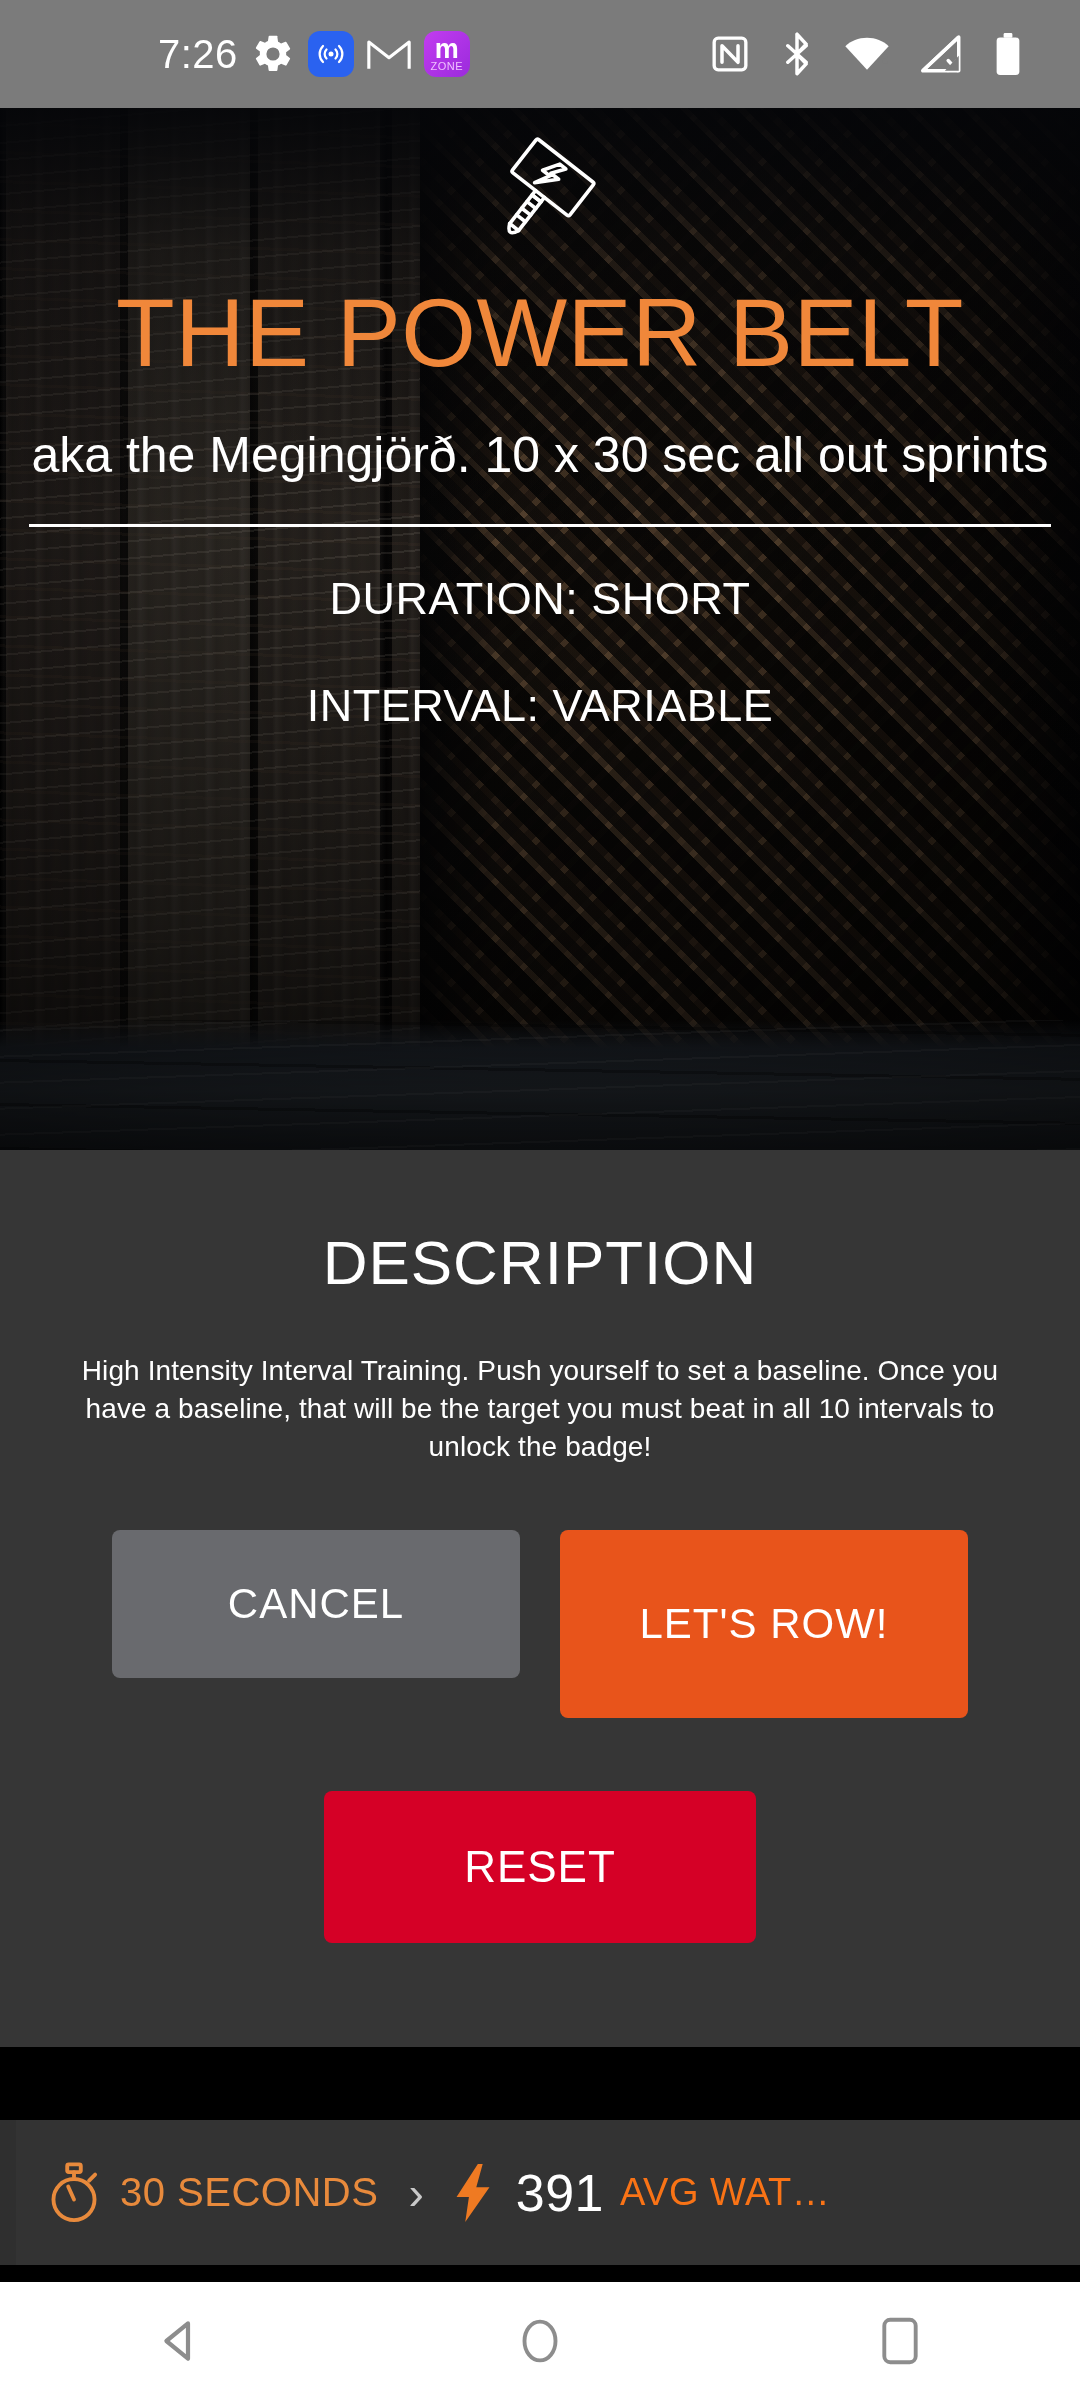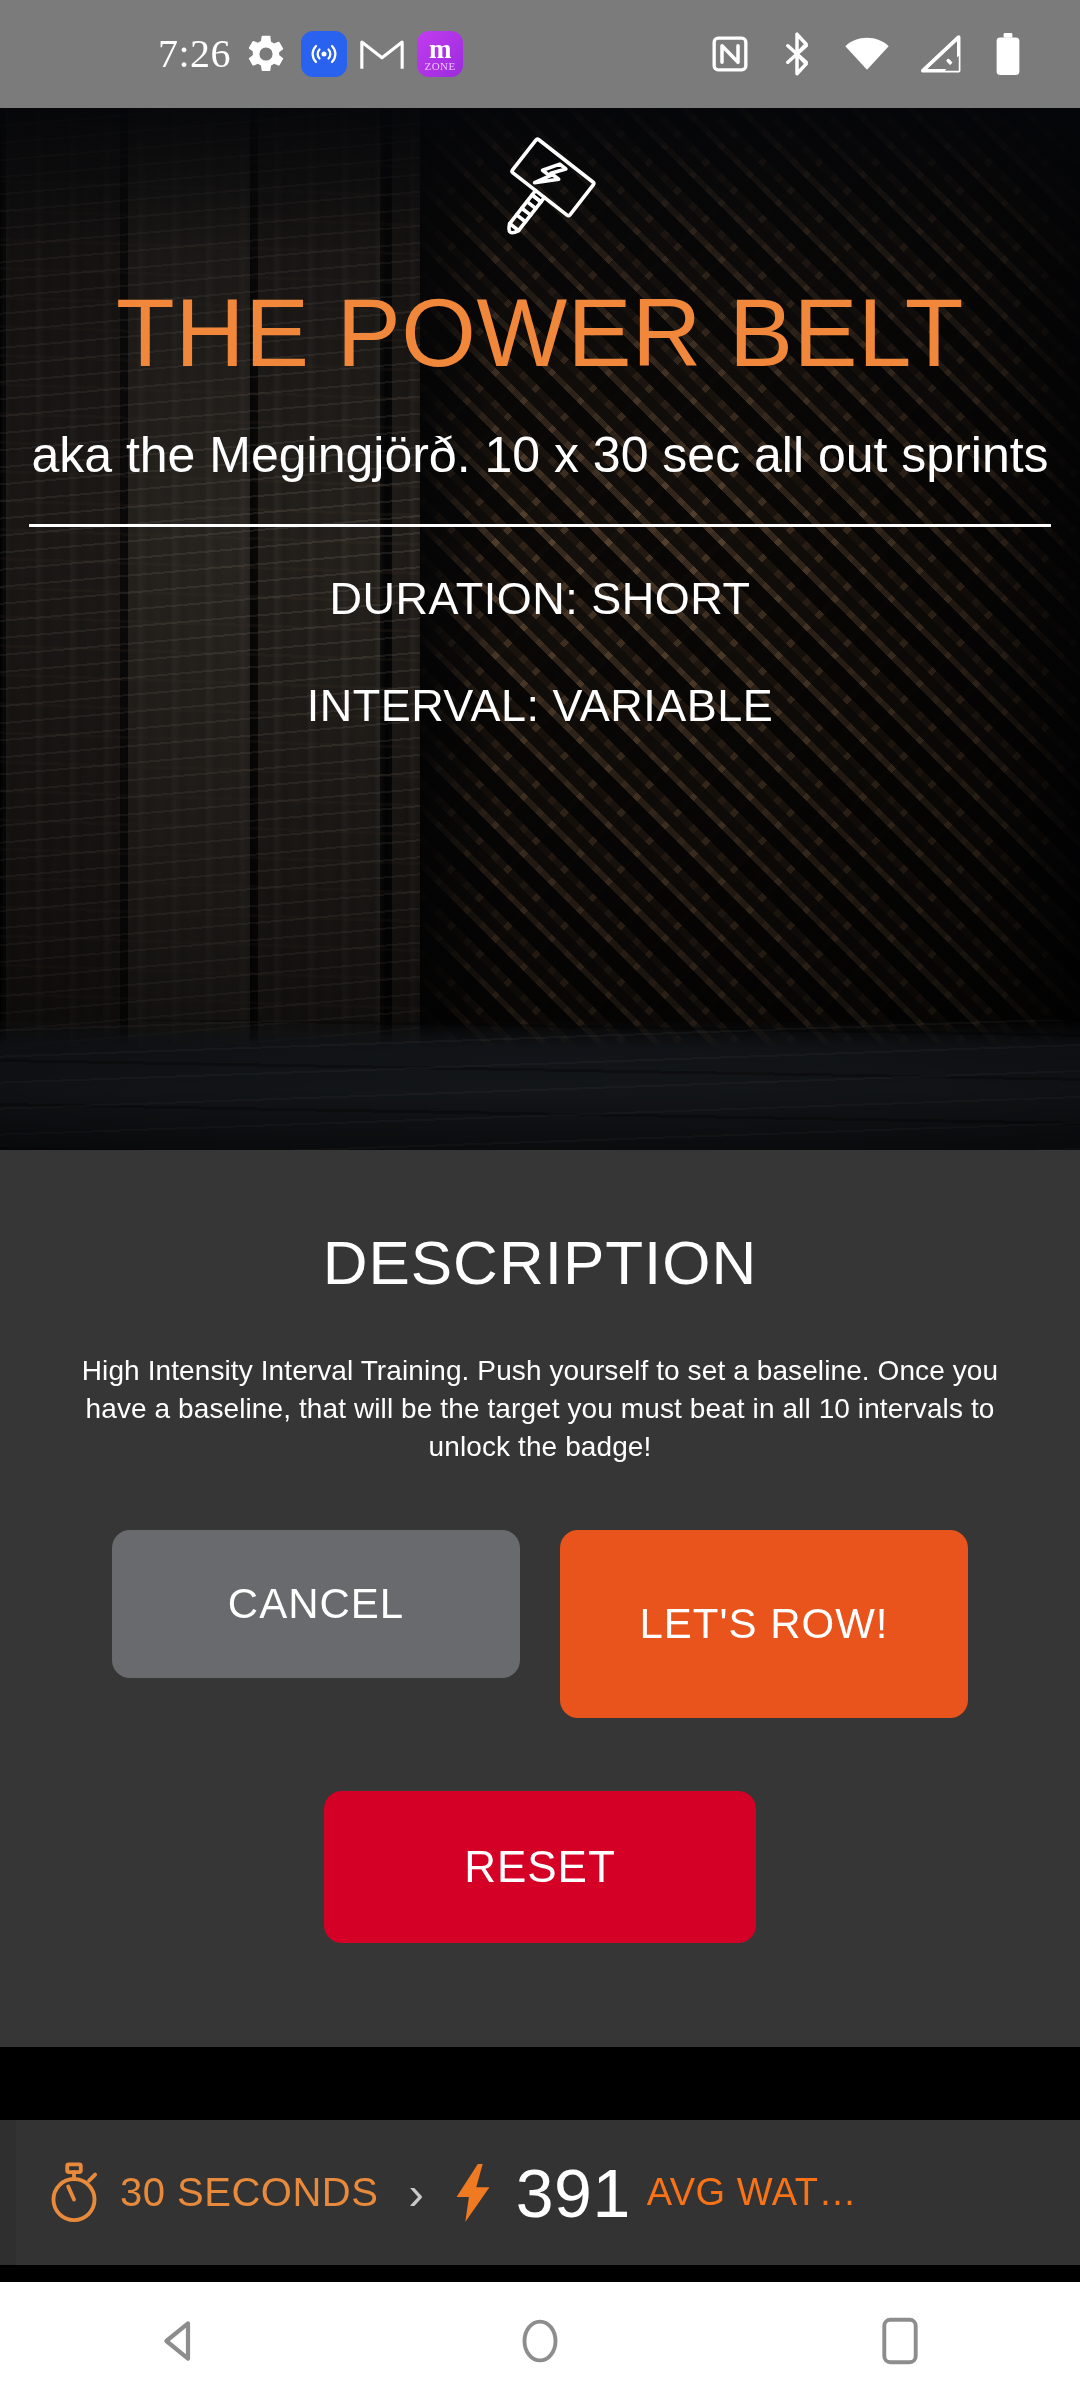--- a/index.html
+++ b/index.html
@@ -10,21 +10,21 @@
     overflow:hidden;
   }
   .phone { position:relative; width:1080px; height:2400px; background:#2f2f2f; overflow:hidden; }
 
   
   .statusbar{
     position:absolute; top:0; left:0; width:1080px; height:108px;
     background:#7b7b7b; display:flex; align-items:center;
     padding:0 36px; z-index:40;
   }
-  .sb-left{ display:flex; align-items:center; gap:13px; flex:1; padding-left:122px;font-family:Liberation Serif, serif;}
+  .sb-left{ display:flex; align-items:center; gap:13px; flex:1; padding-left:122px;}
   .sb-right{ display:flex; align-items:center; gap:30px; padding-right:22px;}
   .sb-time{ color:#fff; font-size:40px; letter-spacing:0.5px; line-height:1; }
   .sb-ic{ display:flex; align-items:center; justify-content:center; }
 
   .ic-cast{ width:46px;height:46px;border-radius:12px;background:#2a62f0;display:flex;align-items:center;justify-content:center;}
   .ic-mzone{
     width:46px;height:46px;border-radius:12px;
     background:linear-gradient(135deg,#c23cf0 0%,#9b2bdc 100%);
     display:flex;flex-direction:column;align-items:center;justify-content:center;line-height:1;
   }
@@ -131,38 +131,38 @@
     padding-top:82px; line-height:1;
   }
   .desc-body{
     color:#ffffff; font-size:28px; line-height:1.36; font-weight:400;
     padding:58px 52px 0; letter-spacing:0.1px;
   }
   .btn-row{ display:flex; justify-content:center; gap:40px; margin-top:64px; }
   .btn{
     border:none; outline:none; cursor:pointer;
     font-family:"Liberation Sans", sans-serif; font-size:42px;
-    color:#ffffff; letter-spacing:1px; border-radius:18px;
+    color:#ffffff; letter-spacing:1px; border-radius:8px;
   }
   .btn-cancel{ width:408px; height:148px; background:#696a6e; }
   .btn-go{ width:408px; height:188px; background:#e8541b; }
   .btn-reset{ width:432px; height:152px; background:#d50026; margin:73px auto 0; display:block; font-size:44px;}
 
   
   .spacer-black{ position:absolute; top:2047px; left:0; width:1080px; height:73px; background:#000; z-index:6;}
 
   
   .metricbar{
     position:absolute; top:2120px; left:16px; width:1080px; height:145px;
     background:#333333; z-index:6; display:flex; align-items:center; padding-left:30px;
     overflow:hidden;
   }
   .metric-item{ display:flex; align-items:center; }
   .metric-label{ color:#e88a3c; font-size:40px; letter-spacing:0.5px; white-space:nowrap; }
-  .metric-value{ color:#ffffff; font-size:68px; letter-spacing:0.5px; }
+  .metric-value{ color:#ffffff; font-size:52px; letter-spacing:0.5px; }
   .metric-unit{ color:#f97316; font-size:38px; letter-spacing:0.5px; white-space:nowrap;}
   .metric-sep{ color:#c9c9c9; font-size:46px; margin:0 26px 0 30px; font-weight:300;}
 
   
   .nav-gap{ position:absolute; top:2265px; left:0; width:1080px; height:17px; background:#000; z-index:6;}
   .navbar{
     position:absolute; top:2282px; left:0; width:1080px; height:118px;
     background:#ffffff; z-index:6;
     display:flex; align-items:center; justify-content:space-around;
   }

